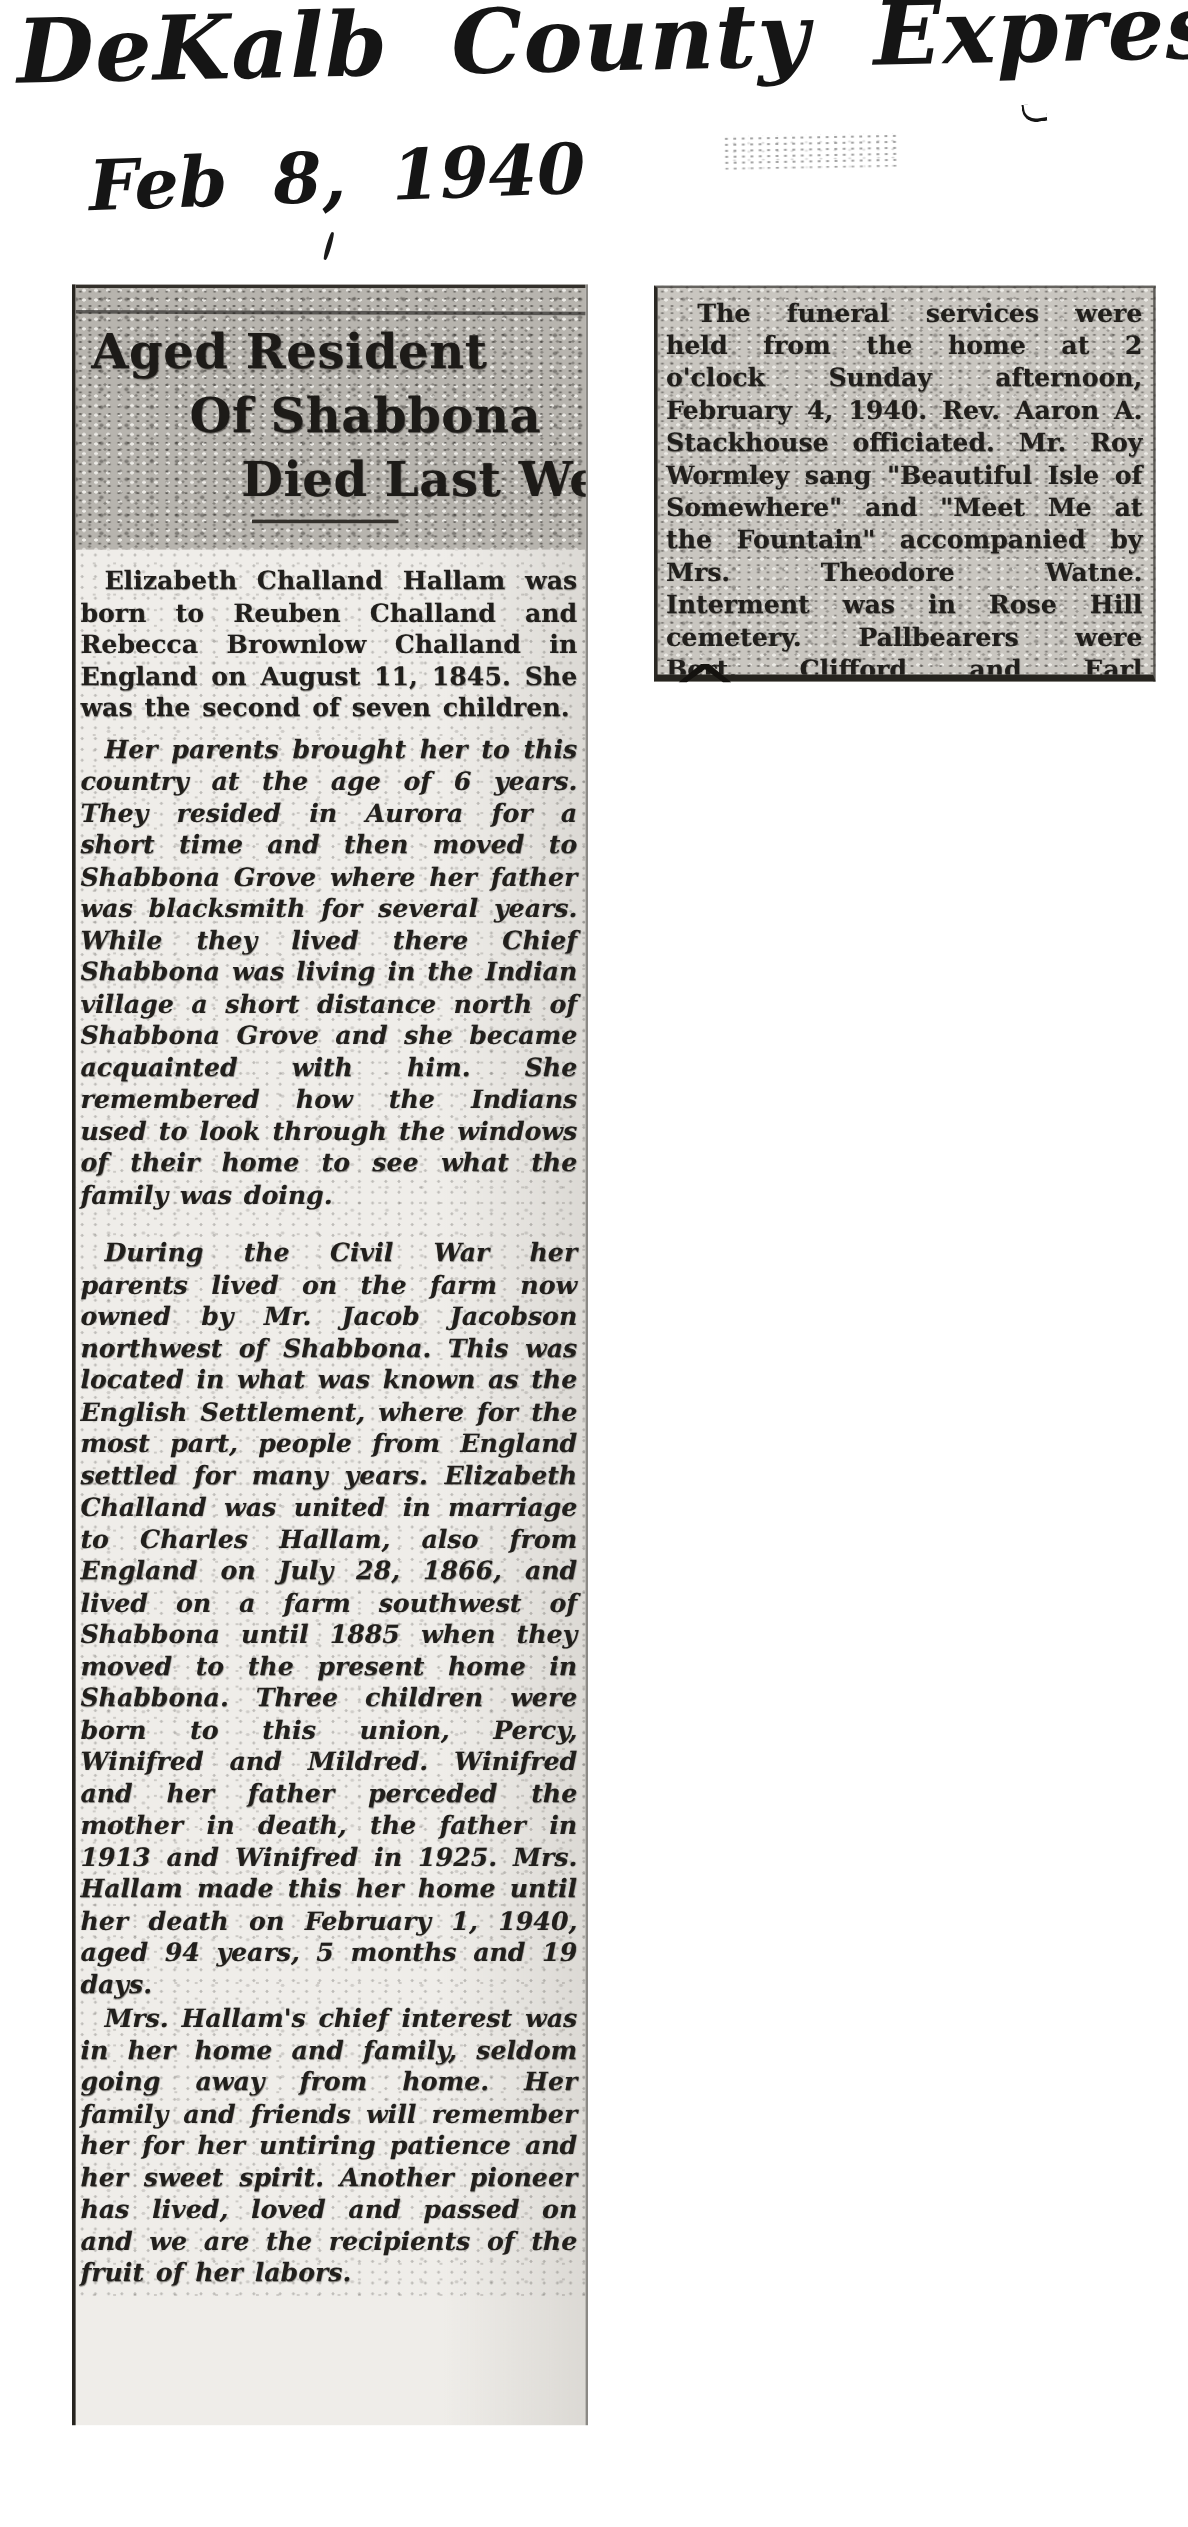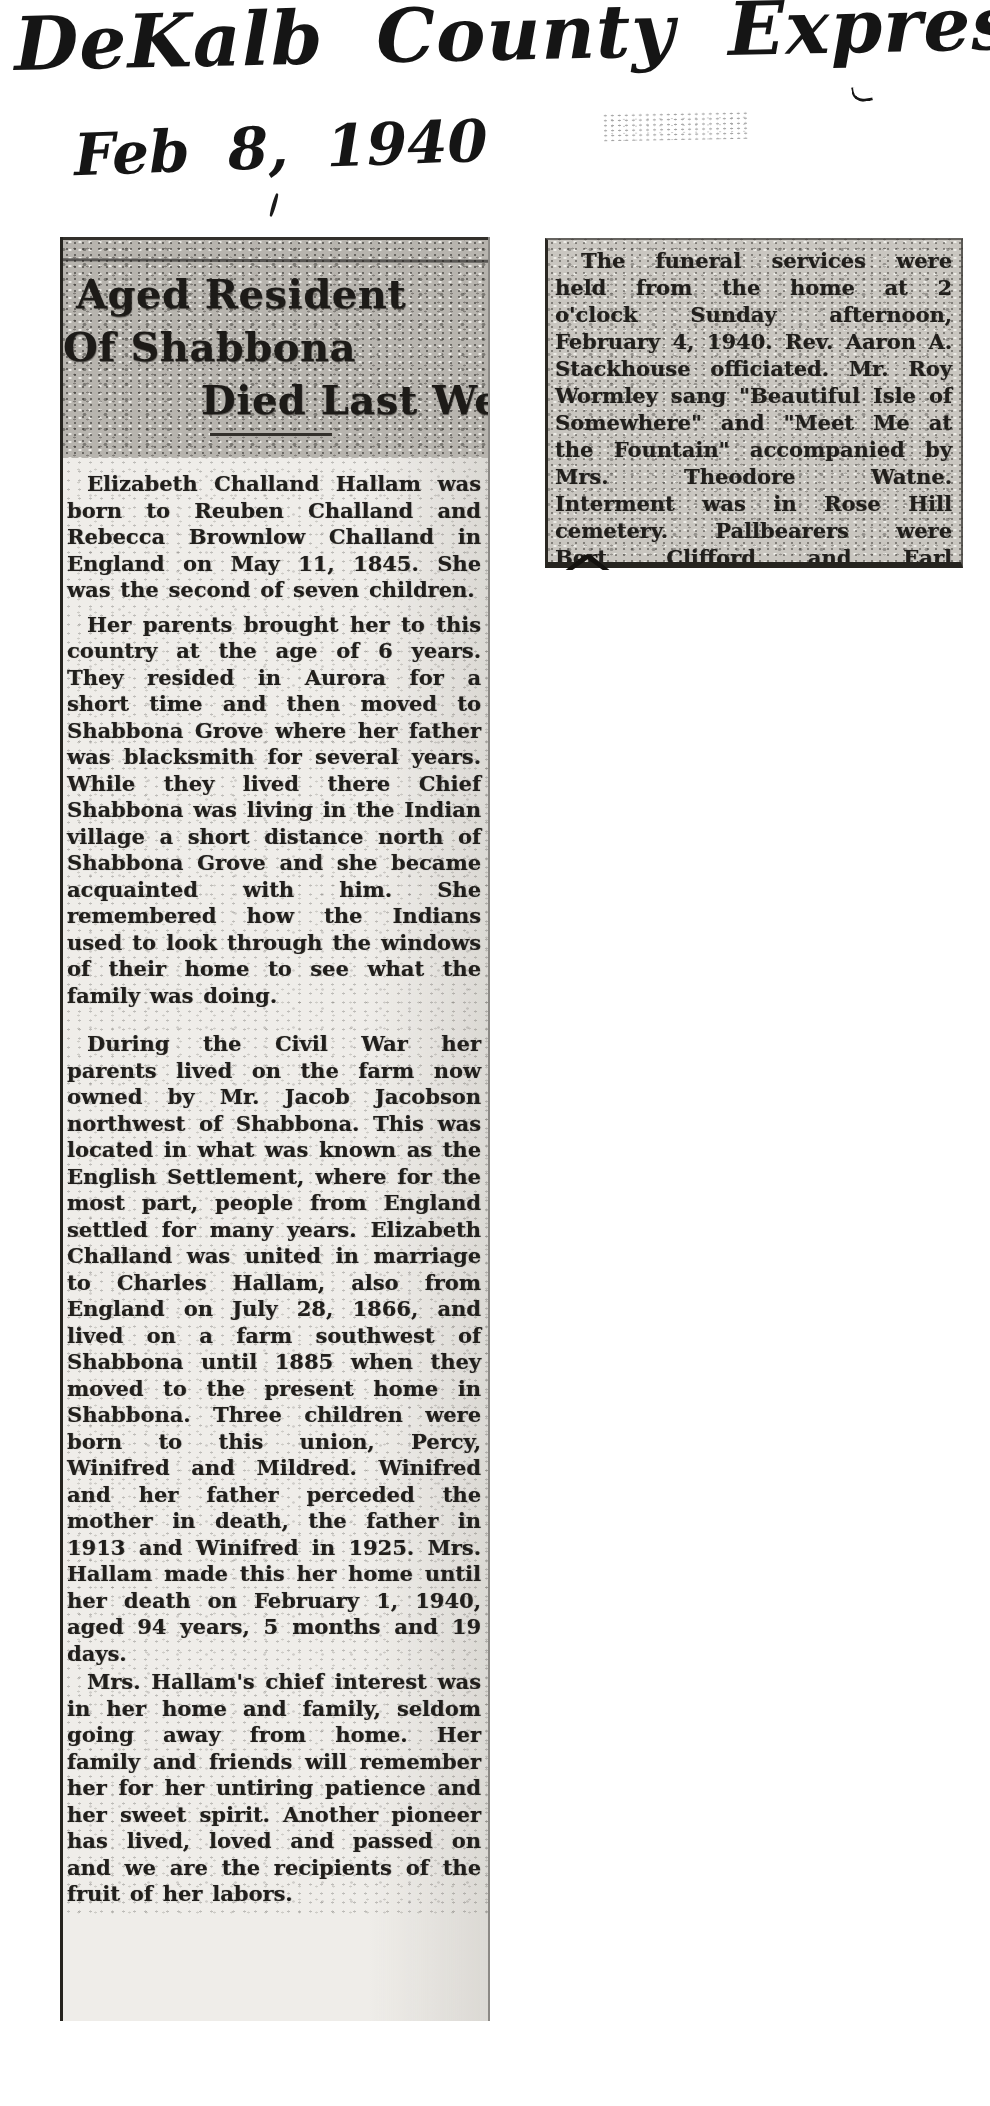--- a/index.html
+++ b/index.html
@@ -97,21 +97,21 @@
     position:relative;
     font-family:"DejaVu Serif", serif;
     font-weight:700;
     font-size:40px; line-height:53px;
     letter-spacing:.5px;
     color:#1d1b18;
     text-shadow:.5px .5px 1px rgba(30,28,25,.65);
     white-space:nowrap;
   }
   .hl-1 { margin:27px 0 0 13px; }
-  .hl-2 { }
+  .hl-2 { margin-left:95px; }
   .hl-3 { margin-left:138px; }
   .hl-rule { width:122px; height:3px; background:#33302b; margin:7px 0 0 147px; }
 
   .body-copy { padding:13px 7px 8px 4px; }
   .speckle-light {
     background-image:
       radial-gradient(rgba(40,38,34,.25) 1px, transparent 1.5px),
       radial-gradient(rgba(70,66,60,.2) 1px, transparent 1.6px),
       radial-gradient(rgba(40,38,34,.16) 1.4px, transparent 2px);
     background-size:11px 9px, 17px 13px, 29px 19px;
@@ -123,21 +123,21 @@
     font-weight:700;
     font-size:21px;
     line-height:26.5px;
     color:#211f1c;
     text-align:justify;
     text-align-last:left;
     text-indent:20px;
     word-spacing:2.5px;
     text-shadow:.4px .4px .8px rgba(25,23,20,.5);
   }
-  .clip-main .para + .para { margin-top:8px; }
+  .clip-main .para + .para { margin-top:8px;font-style:italic; }
   .clip-main .para:nth-of-type(3) { margin-top:22px; }
   .clip-main .para:nth-of-type(4) { margin-top:2px; }
   .clip-main .para:nth-of-type(5) { margin-top:16px; }
 
   .clip-funeral {
     left:545px; top:238px; width:418px; height:330px;
     background-color:#c9c6c0;
     background-image:
       radial-gradient(rgba(28,26,23,.42) 1px, transparent 1.5px),
       radial-gradient(rgba(55,52,48,.35) 1px, transparent 1.7px),
@@ -168,21 +168,21 @@
 
   <section class="clip clip-main">
     <header class="headline-block">
       <div class="head-streak"></div>
       <div class="hl hl-1">Aged Resident</div>
       <div class="hl hl-2">Of Shabbona</div>
       <div class="hl hl-3">Died Last Week</div>
       <div class="hl-rule"></div>
     </header>
     <div class="body-copy speckle-light">
-        <p class="para">Elizabeth Challand Hallam was born to Reuben Challand and Rebecca Brownlow Challand in England on May 11, 1845. She was the second of seven children.</p>
+        <p class="para">Elizabeth Challand Hallam was born to Reuben Challand and Rebecca Brownlow Challand in England on August 11, 1845. She was the second of seven children.</p>
         <p class="para">Her parents brought her to this country at the age of 6 years. They resided in Aurora for a short time and then moved to Shabbona Grove where her father was blacksmith for several years. While they lived there Chief Shabbona was living in the Indian village a short distance north of Shabbona Grove and she became acquainted with him. She remembered how the Indians used to look through the windows of their home to see what the family was doing.</p>
         <p class="para">During the Civil War her parents lived on the farm now owned by Mr. Jacob Jacobson northwest of Shabbona. This was located in what was known as the English Settlement, where for the most part, people from England settled for many years. Elizabeth Challand was united in marriage to Charles Hallam, also from England on July 28, 1866, and lived on a farm southwest of Shabbona until 1885 when they moved to the present home in Shabbona. Three children were born to this union, Percy, Winifred and Mildred. Winifred and her father perceded the mother in death, the father in 1913 and Winifred in 1925. Mrs. Hallam made this her home until her death on February 1, 1940, aged 94 years, 5 months and 19 days.</p>
         <p class="para">Mrs. Hallam's chief interest was in her home and family, seldom going away from home. Her family and friends will remember her for her untiring patience and her sweet spirit. Another pioneer has lived, loved and passed on and we are the recipients of the fruit of her labors.</p>
       </div>
   </section>
 
   <aside class="clip clip-funeral">
     <div class="body-copy">
         <p class="para">The funeral services were held from the home at 2 o'clock Sunday afternoon, February 4, 1940. Rev. Aaron A. Stackhouse officiated. Mr. Roy Wormley sang "Beautiful Isle of Somewhere" and "Meet Me at the Fountain" accompanied by Mrs. Theodore Watne. Interment was in Rose Hill cemetery. Pallbearers were Bert, Clifford and Earl Challand, Harry McDonald Andrew Sylhus and William Jacobson.</p>
       </div>

